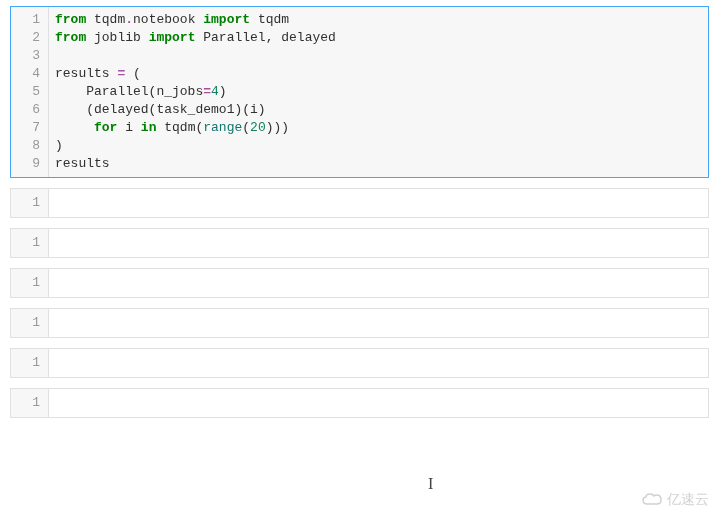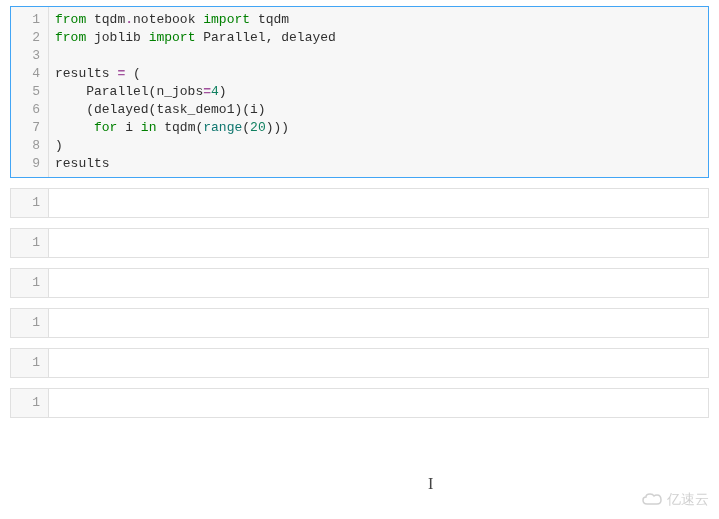--- a/index.html
+++ b/index.html
@@ -39,21 +39,21 @@
     flex-grow: 1;
     background: #f7f7f7;
     padding: 4px 6px;
     white-space: pre;
     font-size: 13px;
     line-height: 18px;
   }
   .code-line {
     height: 18px;
   }
-  .kw { color: #008000; font-weight: normal; }
+  .kw { color: #008000; font-weight: bold; }
   .op { color: #a2529d; font-weight: bold; }
   .num { color: #108060; }
   .fn { color: #0f766e; }
   .plain { color: #303030; }
 
   .empty-cells { margin-top: 10px; }
   .empty-cell {
     display: flex;
     margin: 10px 10px 0 10px;
     border: 1px solid #e0e0e0;

